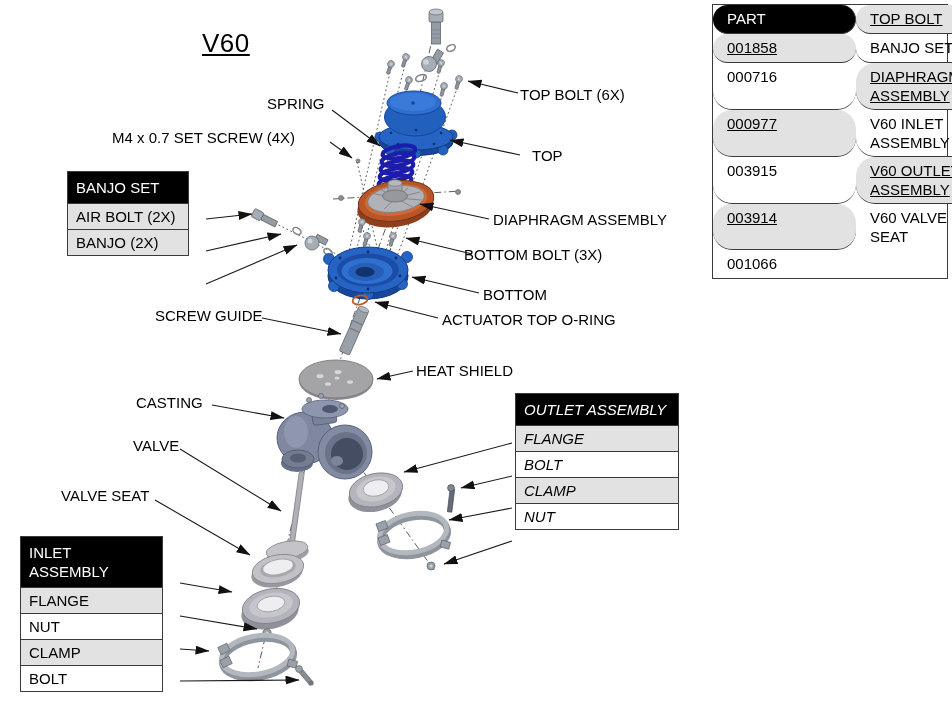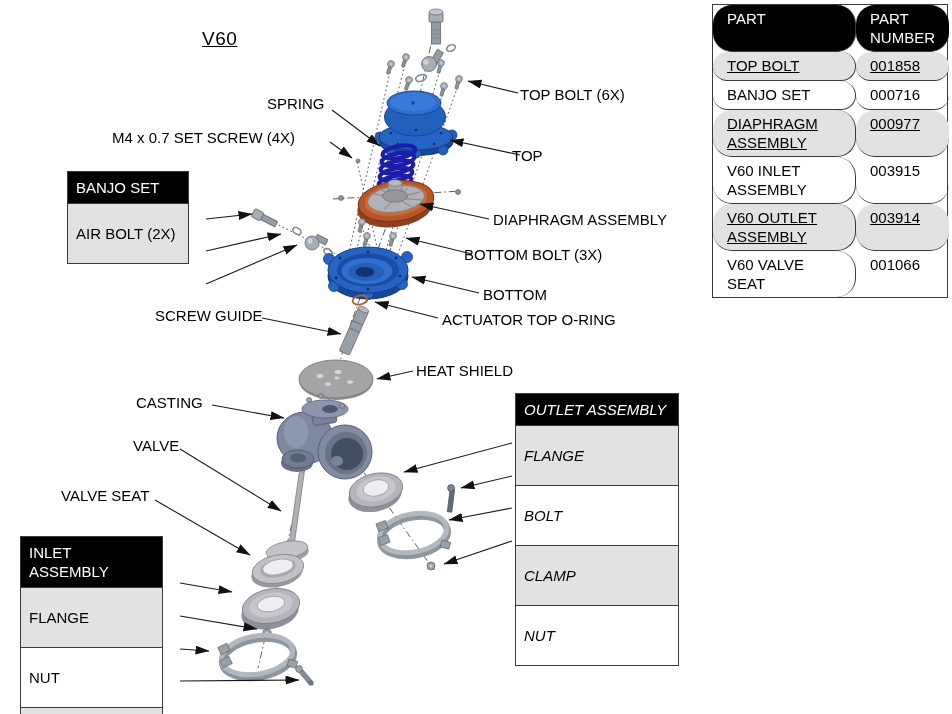--- a/index.html
+++ b/index.html
@@ -1,25 +1,25 @@
 <!DOCTYPE html>
 <html><head>
 <meta charset="utf-8">
 <style>
   html,body{margin:0;padding:0;background:#fff;}
   .canvas{position:relative;width:952px;height:714px;background:#fff;overflow:hidden;
           font-family:"Liberation Sans",sans-serif;}
   svg.diagram{position:absolute;left:0;top:0;}
-  .title{position:absolute;left:202px;top:28px;font-size:19px;color:#000;
+  .title{position:absolute;left:202px;top:28px;font-size:26px;color:#000;
          text-decoration:underline;letter-spacing:.5px;text-align:center;}
   .label{position:absolute;font-size:15px;line-height:17px;color:#000;white-space:nowrap;}
   
   .tbl{position:absolute;border:1px solid #3a3a3a;background:#fff;font-size:15px;color:#000;}
   .tbl .hdr{background:#000;color:#fff;padding:6px 8px;line-height:19px;border-bottom:1px solid #3a3a3a;}
-  .tbl .row{padding:20px 8px;line-height:19px;border-bottom:1px solid #3a3a3a;background:#fff;}
+  .tbl .row{padding:3px 8px;line-height:19px;border-bottom:1px solid #3a3a3a;background:#fff;}
   .tbl .row:last-child{border-bottom:none;}
   .tbl .row.alt{background:#e2e2e2;}
   .banjo-tbl{left:67px;top:171px;width:120px;}
   .inlet-tbl{left:20px;top:536px;width:141px;}
   .outlet-tbl{left:515px;top:393px;width:162px;font-style:italic;}
   
   .ptable{position:absolute;left:712px;top:4px;width:234px;border:1px solid #3a3a3a;
           display:grid;grid-template-columns:143px 1fr;font-size:15px;color:#000;background:#fff;}
   .pcell{padding:4px 14px;line-height:19px;border-bottom:1px solid #3a3a3a;border-right:1px solid #3a3a3a;
          display:flex;align-items:flex-start;min-height:20px;border-radius:19px;}
@@ -320,55 +320,55 @@
     <line x1="512" y1="508" x2="449" y2="520" marker-end="url(#arw)"></line>
     <line x1="512" y1="541" x2="444" y2="564" marker-end="url(#arw)"></line>
   </g>
 </svg>
 
 <div class="title">V60</div>
 
 <div class="label" style="left:267px;top:95px">SPRING</div>
 <div class="label" style="left:112px;top:129px">M4 x 0.7 SET SCREW (4X)</div>
 <div class="label" style="left:520px;top:86px">TOP BOLT (6X)</div>
-<div class="label" style="left:512px;top:147px">TOP</div>
+<div class="label" style="left:532px;top:147px">TOP</div>
 <div class="label" style="left:493px;top:211px">DIAPHRAGM ASSEMBLY</div>
 <div class="label" style="left:464px;top:246px">BOTTOM BOLT (3X)</div>
 <div class="label" style="left:483px;top:286px">BOTTOM</div>
 <div class="label" style="left:442px;top:311px">ACTUATOR TOP O-RING</div>
 <div class="label" style="left:155px;top:307px">SCREW GUIDE</div>
 <div class="label" style="left:416px;top:362px">HEAT SHIELD</div>
 <div class="label" style="left:136px;top:394px">CASTING</div>
 <div class="label" style="left:133px;top:437px">VALVE</div>
 <div class="label" style="left:61px;top:487px">VALVE SEAT</div>
 
 <div class="tbl banjo-tbl">
   <div class="hdr">BANJO SET</div>
   <div class="row alt">AIR BOLT (2X)</div>
+  <div class="row alt">BANJO (2X)</div>
 </div>
 
 <div class="tbl inlet-tbl">
   <div class="hdr">INLET ASSEMBLY</div>
   <div class="row alt">FLANGE</div>
   <div class="row">NUT</div>
   <div class="row alt">CLAMP</div>
   <div class="row">BOLT</div>
 </div>
 
 <div class="tbl outlet-tbl">
   <div class="hdr">OUTLET ASSEMBLY</div>
   <div class="row alt">FLANGE</div>
   <div class="row">BOLT</div>
   <div class="row alt">CLAMP</div>
   <div class="row">NUT</div>
 </div>
 
 <div class="ptable">
   <div class="pcell phdr">PART</div>
-  <div class="pcell phdr c2">PART NUMBER</div>
 
   <div class="pcell gray">TOP BOLT</div>
   <div class="pcell gray c2">001858</div>
 
   <div class="pcell">BANJO SET</div>
   <div class="pcell c2">000716</div>
 
   <div class="pcell gray">DIAPHRAGM ASSEMBLY</div>
   <div class="pcell gray c2">000977</div>
 

